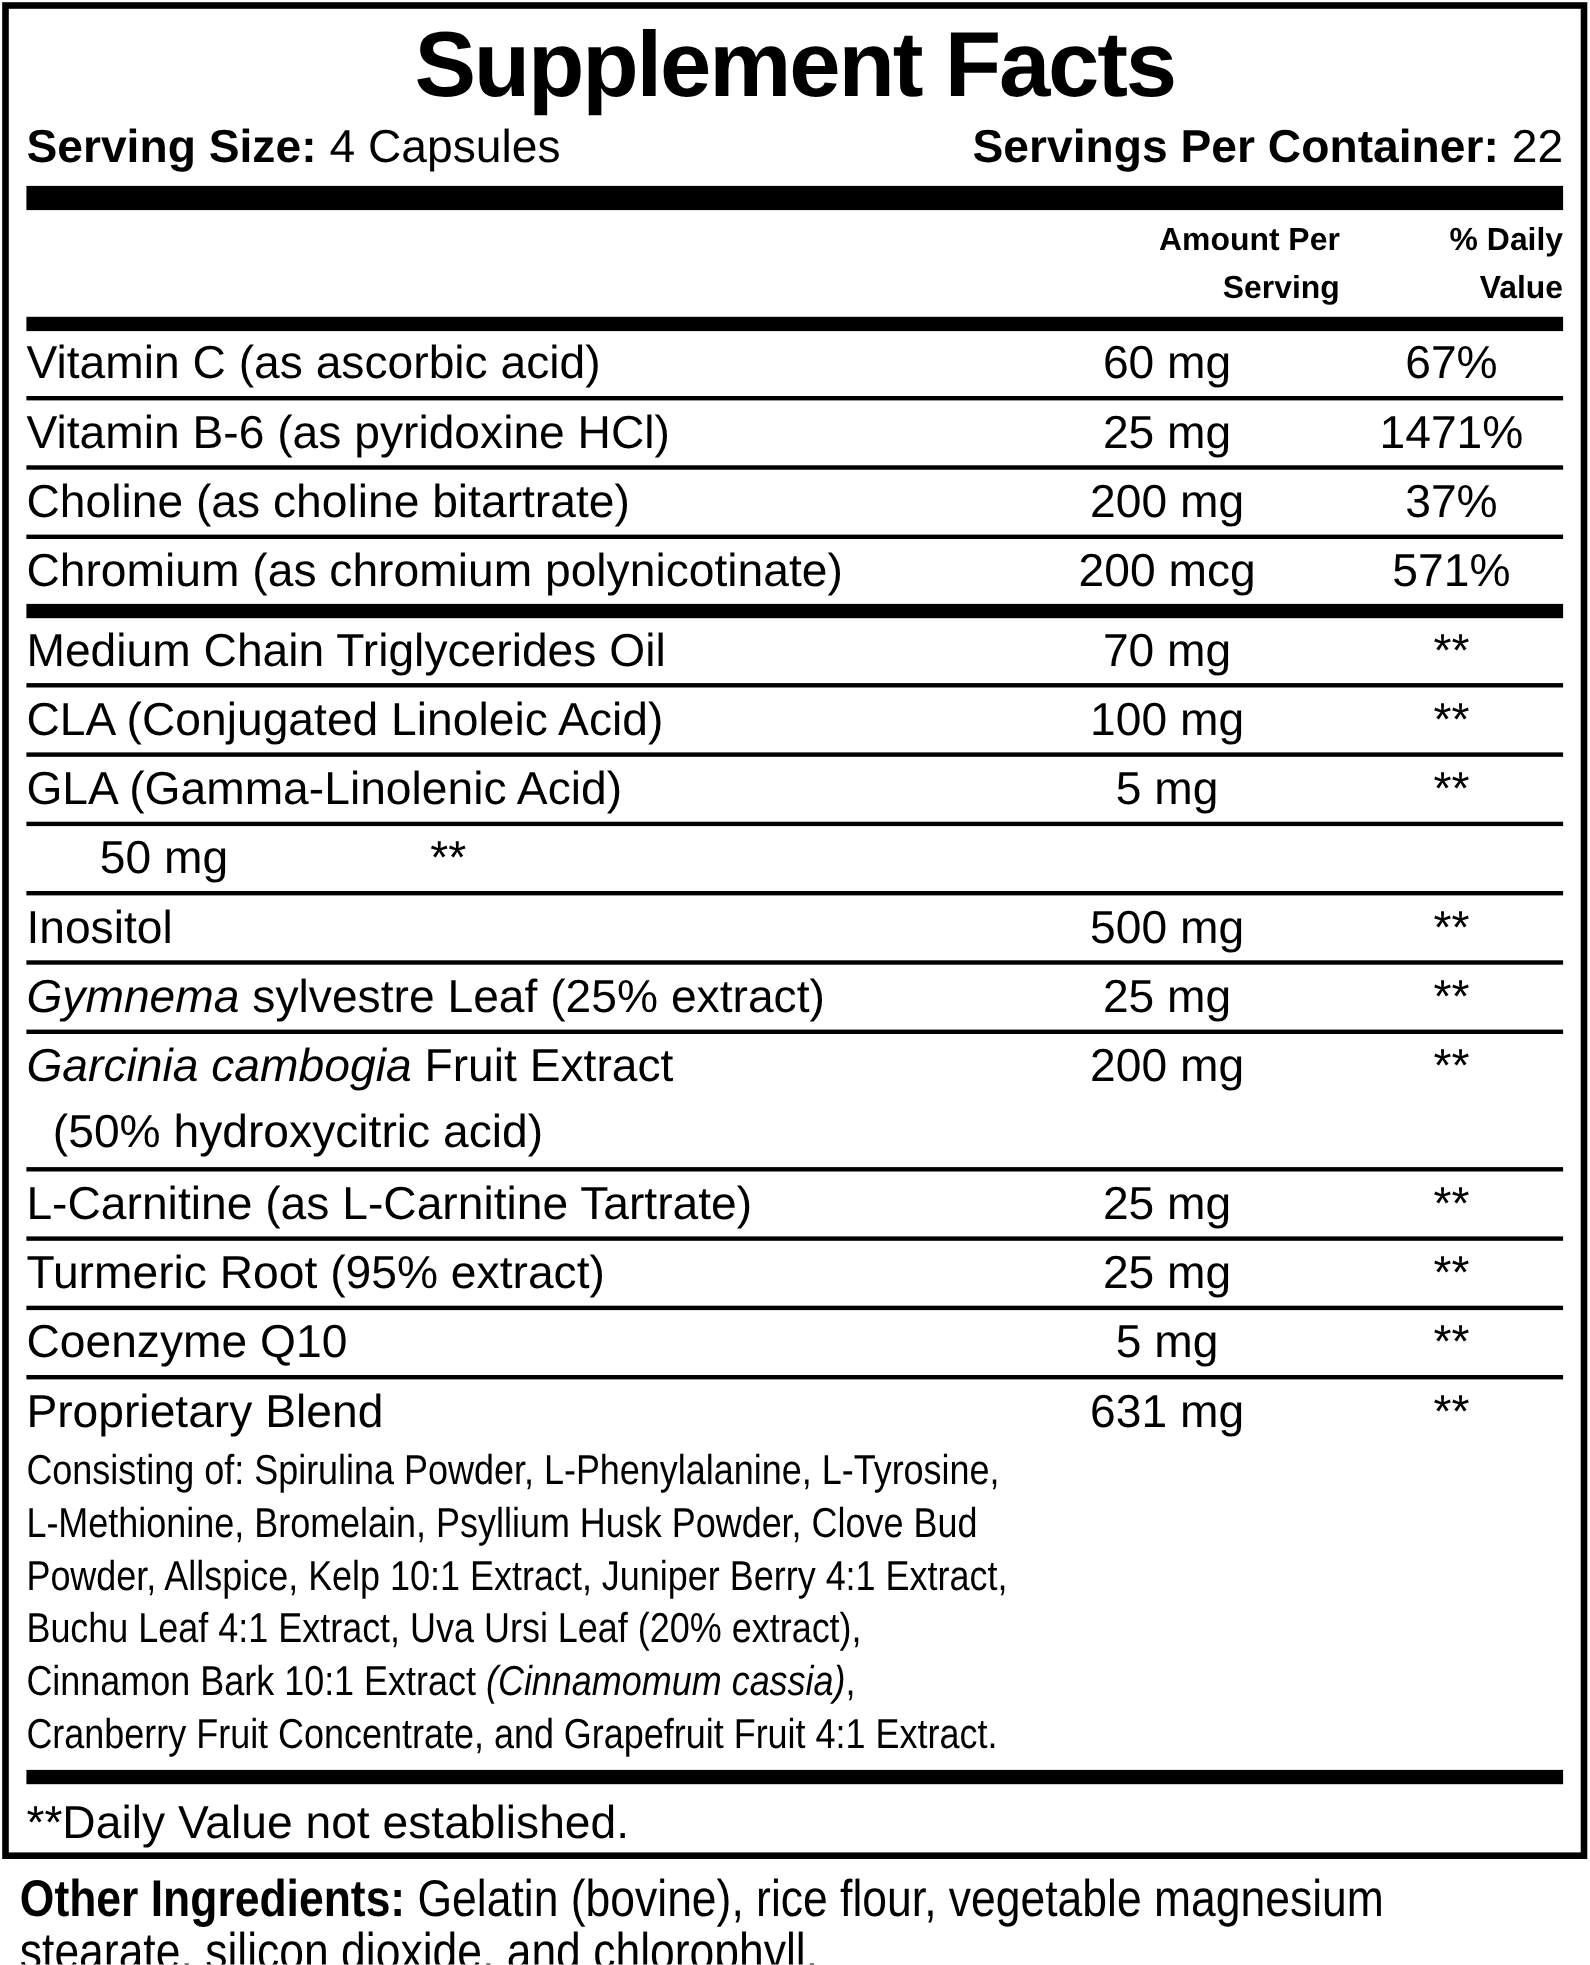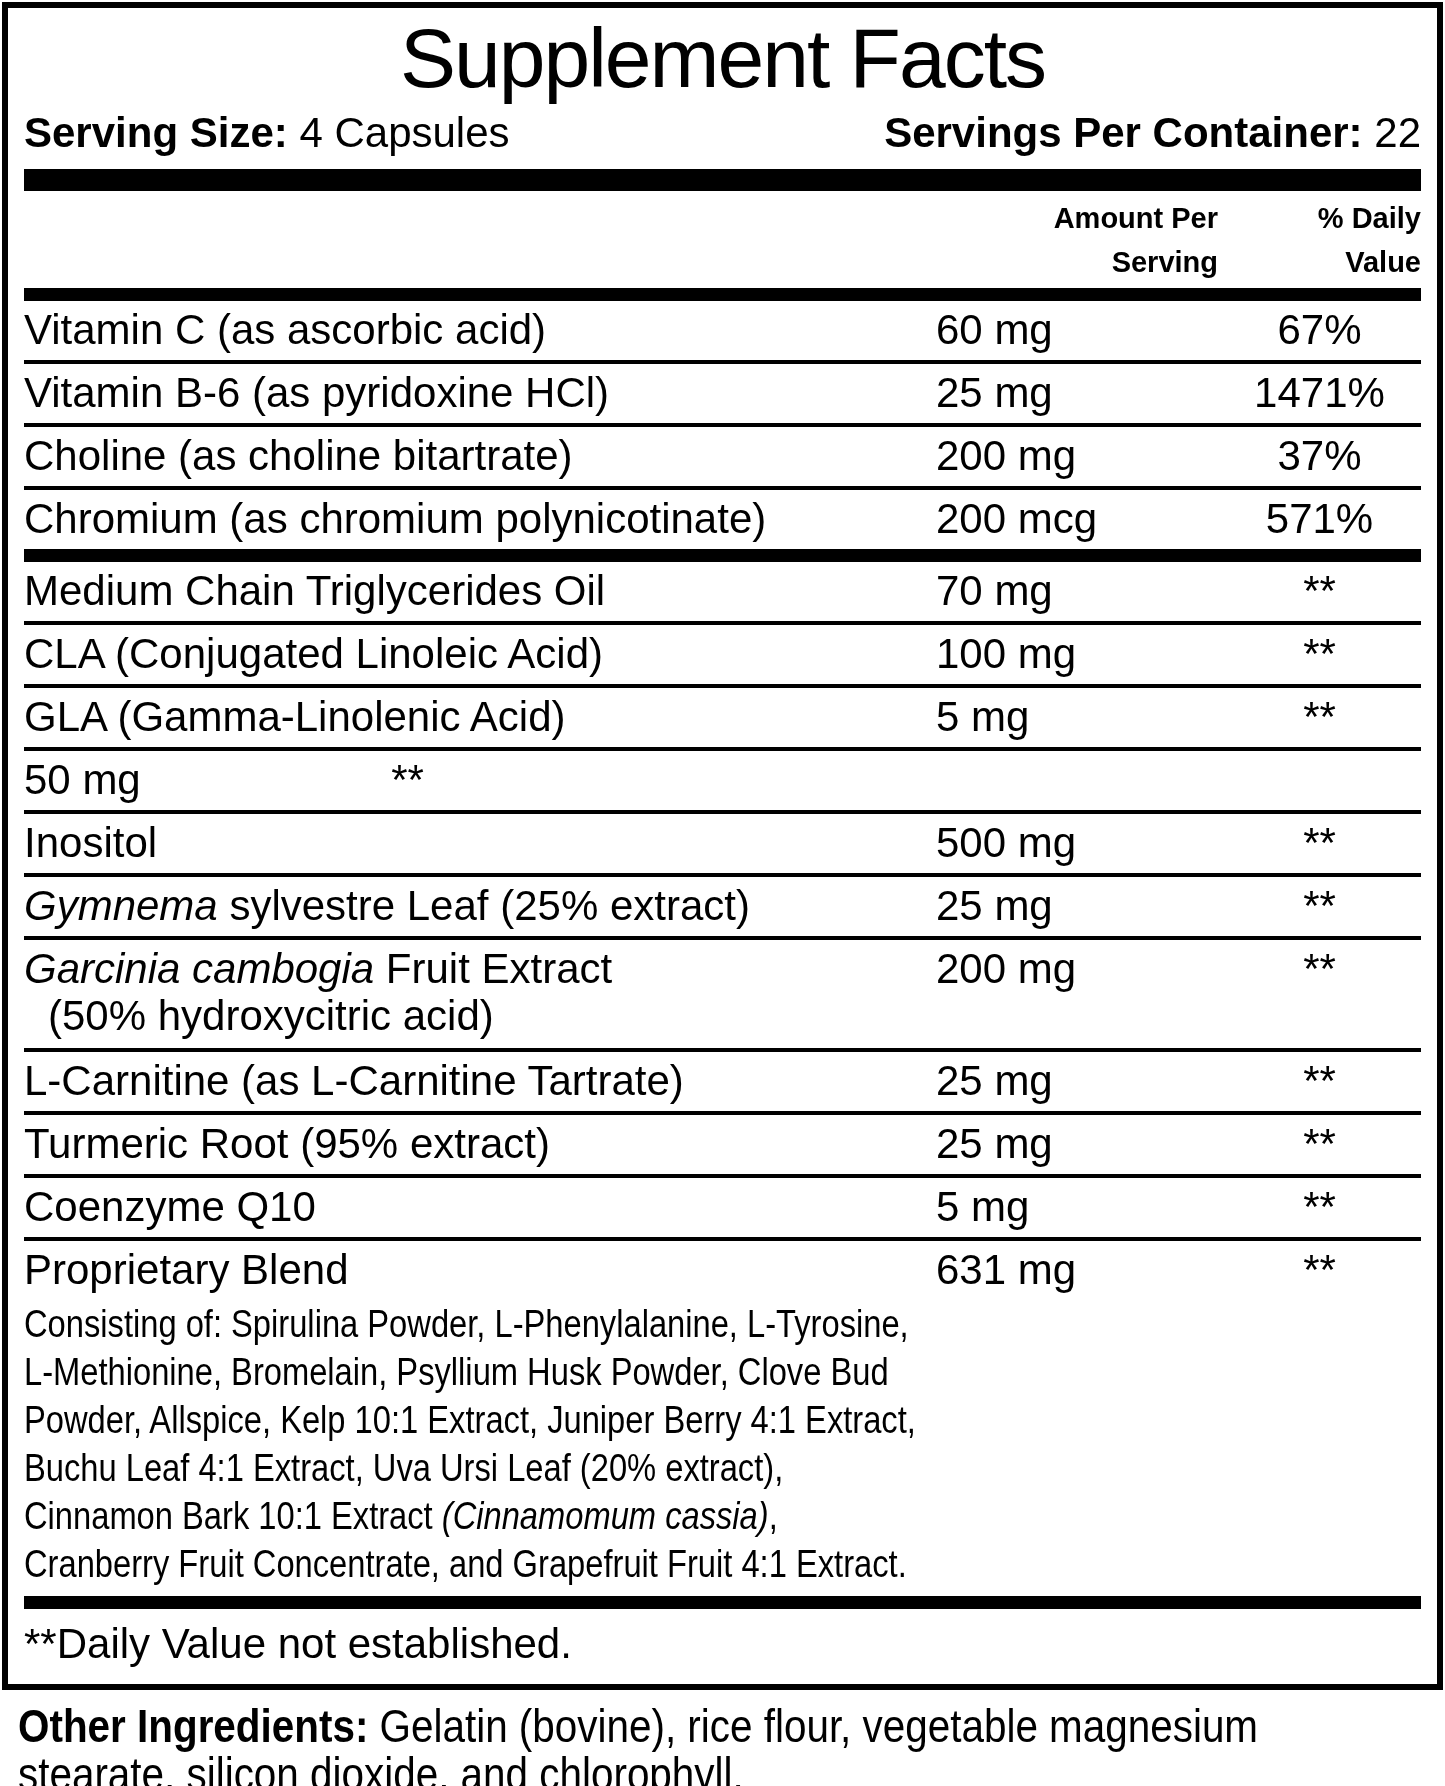--- a/index.html
+++ b/index.html
@@ -17,21 +17,21 @@
     box-sizing: border-box;
     width: 1441px;
     height: 1688px;
     margin: 2px auto 0;
     border: 6px solid #000;
     padding: 0 16px;
     background: #fff;
   }
   .title {
     text-align: center;
-    font-weight: normal;
+    font-weight: bold;
     font-size: 84px;
     line-height: 92px;
     letter-spacing: -2px;
     margin-top: 4px;
     white-space: nowrap;
   }
   .serving-line {
     display: flex;
     justify-content: space-between;
     font-size: 42px;
@@ -59,22 +59,22 @@
     align-items: flex-start;
     border-bottom: 4px solid #000;
     padding: 7px 0 8px;
     font-size: 42px;
     line-height: 44px;
     gap: 32px;
   }
   .rows .row:last-child { border-bottom: none; }
   .name { flex: 1; }
   .name-line { display: block; }
-  .name-line.indent { padding-left: 24px; margin-top: 1px; line-height: 48px; }
-  .amount { width: 250px; text-align: left; white-space: nowrap; }
+  .name-line.indent { padding-left: 24px; margin-top: 14px; line-height: 48px; }
+  .amount { width: 250px; text-align: center; white-space: nowrap; }
   .dv { width: 203px; text-align: center; white-space: nowrap; }
   .ital { font-style: italic; }
   .blend-desc { font-size: 38px; line-height: 48px; padding-bottom: 2px; }
   .cond {
     display: block;
     white-space: nowrap;
     transform: scaleX(0.86);
     transform-origin: 0 50%;
   }
   .footnote {

